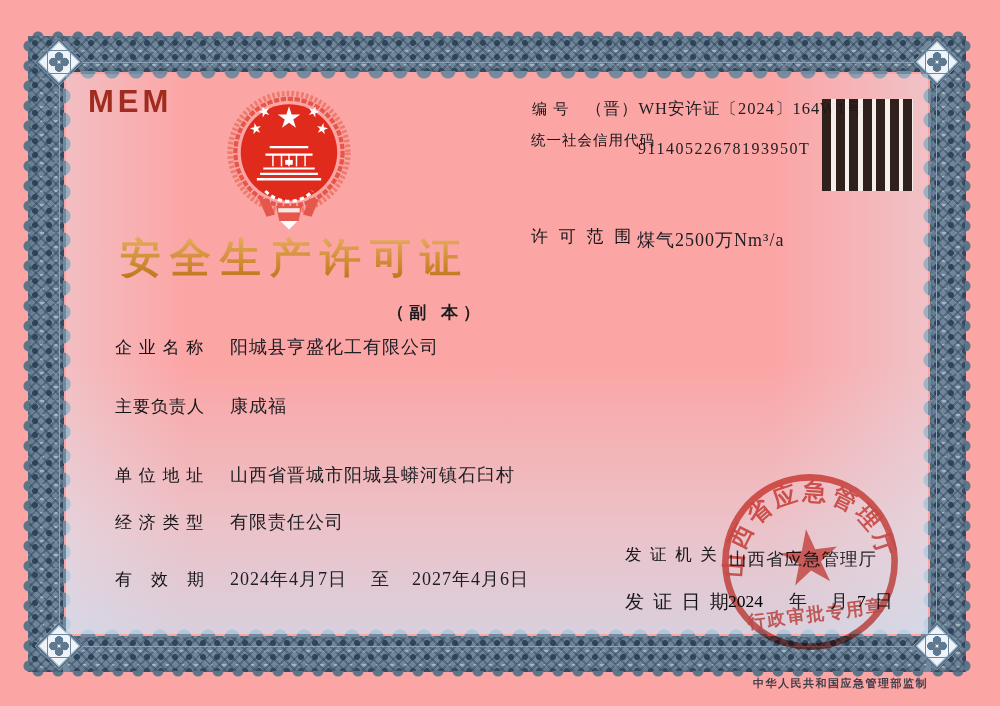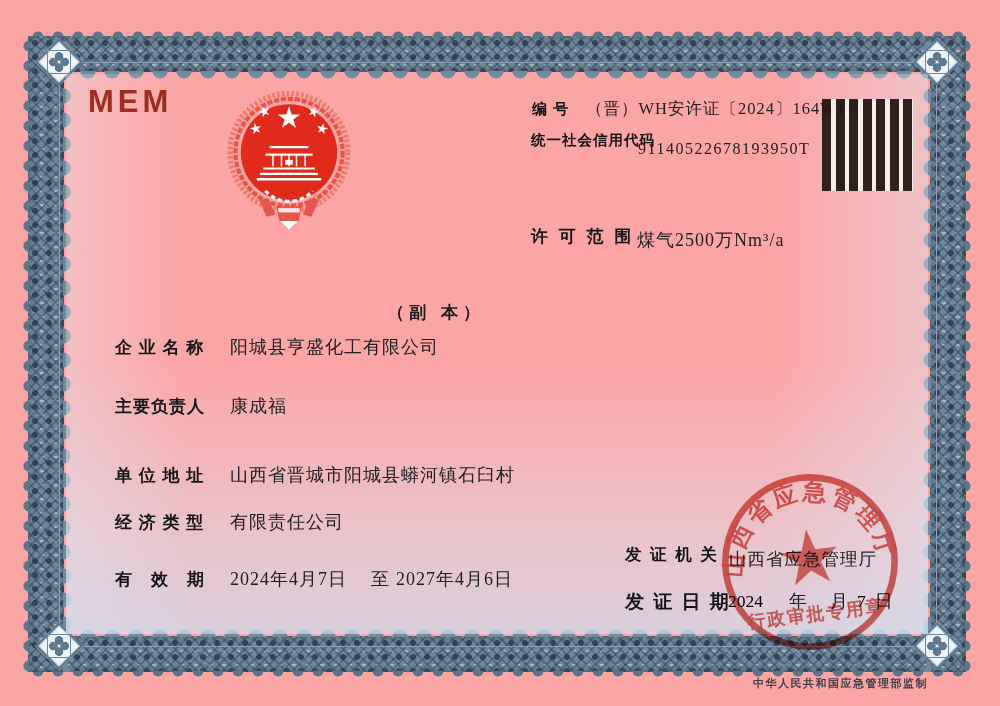--- a/index.html
+++ b/index.html
@@ -68,26 +68,26 @@
 
   .emblem { position:absolute; left:224px; top:86px; width:130px; height:150px; }
 
   .title { position:absolute; left:105px; top:231px; width:380px; text-align:center;
     font-size:41px; font-weight:bold; letter-spacing:9px; color:#c9832d;
     background:linear-gradient(180deg,#e7ad60 8%, #d08c35 55%, #ba7118 95%);
     -webkit-background-clip:text; background-clip:text; -webkit-text-fill-color:transparent; }
   .subtitle { position:absolute; left:105px; top:301px; width:380px; text-align:right;
     font-size:17px; font-weight:bold; letter-spacing:5px; color:#1c1c1f; }
 
-  .flabel { font-weight:bold; font-size:17px; color:#141417; letter-spacing:1px; white-space:pre; }
+  .flabel { font-weight:normal; font-size:17px; color:#141417; letter-spacing:1px; white-space:pre; }
   .fvalue { font-family:"Liberation Serif", serif; font-size:18px; color:#202024; letter-spacing:1px; white-space:pre; }
   .row { position:absolute; left:115px; }
   .row .val { position:absolute; left:115px; top:-1px; width:420px; }
   .r1 { top:336px; } .r2 { top:395px; } .r3 { top:452px;margin-top:12px; } .r4 { top:511px; } .r5 { top:568px; }
-  .valid-to { margin-left:24px; } .valid-v2 { margin-left:6px; }
+  .valid-to { margin-left:24px; } .valid-v2 { margin-left:22px; }
 
   .num-label { position:absolute; left:532px; top:100px; font-size:15px; }
   .num-value { position:absolute; left:586px; top:98px; font-size:16.5px; }
   .credit-label { position:absolute; left:531px; top:131px; font-size:14.5px; }
   .credit-value { position:absolute; left:638px; top:140px; font-size:16px; letter-spacing:1.5px; }
   .barcode { position:absolute; left:822px; top:99px; width:91px; height:92px;
     background:repeating-linear-gradient(90deg, #241712 0 9px, #f6f2ee 9px 13.5px); opacity:.94; }
 
   .scope-label { position:absolute; left:531px; top:225px; font-size:17px; letter-spacing:3px; }
   .scope-value { position:absolute; left:637px; top:228px; font-size:18px; }
@@ -175,20 +175,21 @@
             <path d="M67,64 V75"></path>
             <path d="M75,64 V75"></path>
         </g>
         <rect x="56.5" y="69" width="7" height="4.5" fill="#ffffff"></rect>
 
         <path d="M38,98 A30 30 0 0 0 82,98" stroke="#ffffff" stroke-width="3" stroke-dasharray="4 3"></path>
       </g>
     </svg>
   </div>
 
+  <div class="title">安全生产许可证</div>
   <div class="subtitle">（副 本）</div>
 
   <div class="flabel num-label">编 号</div>
   <div class="fvalue num-value">（晋）WH安许证〔2024〕164W1号</div>
   <div class="flabel credit-label">统一社会信用代码</div>
   <div class="fvalue credit-value">91140522678193950T</div>
   <div class="barcode"></div>
 
   <div class="flabel scope-label">许 可 范 围</div>
   <div class="fvalue scope-value">煤气2500万Nm³/a</div>

